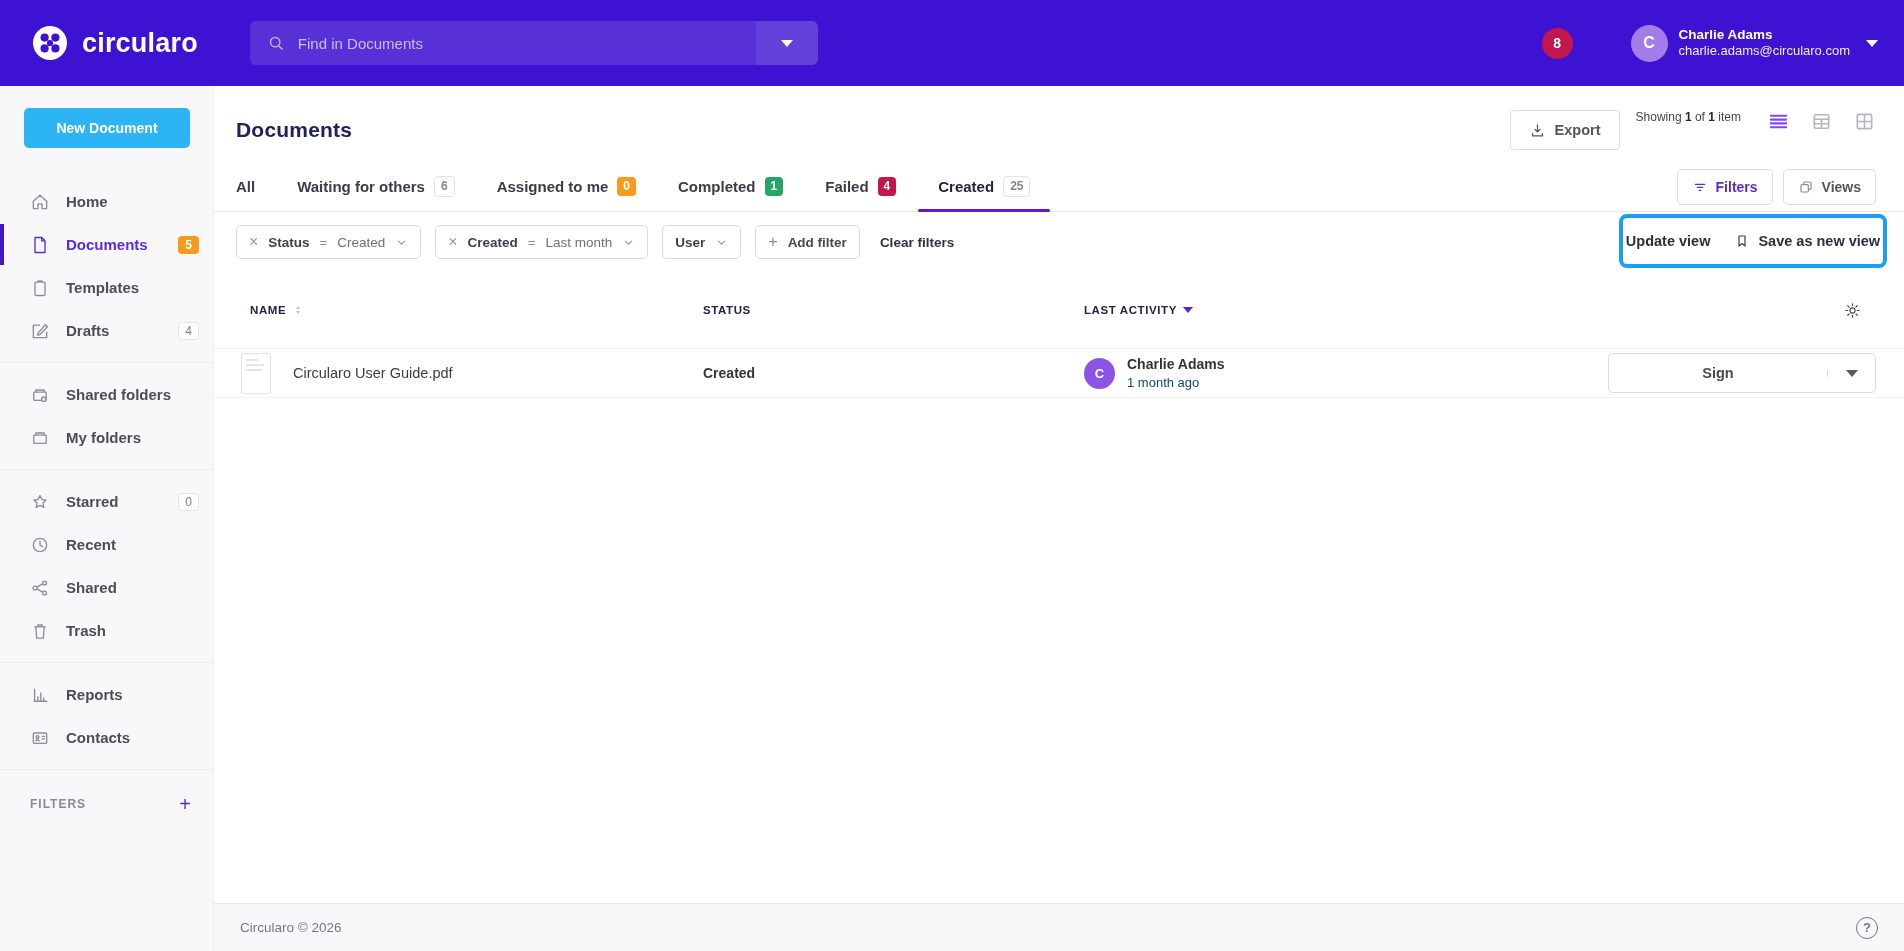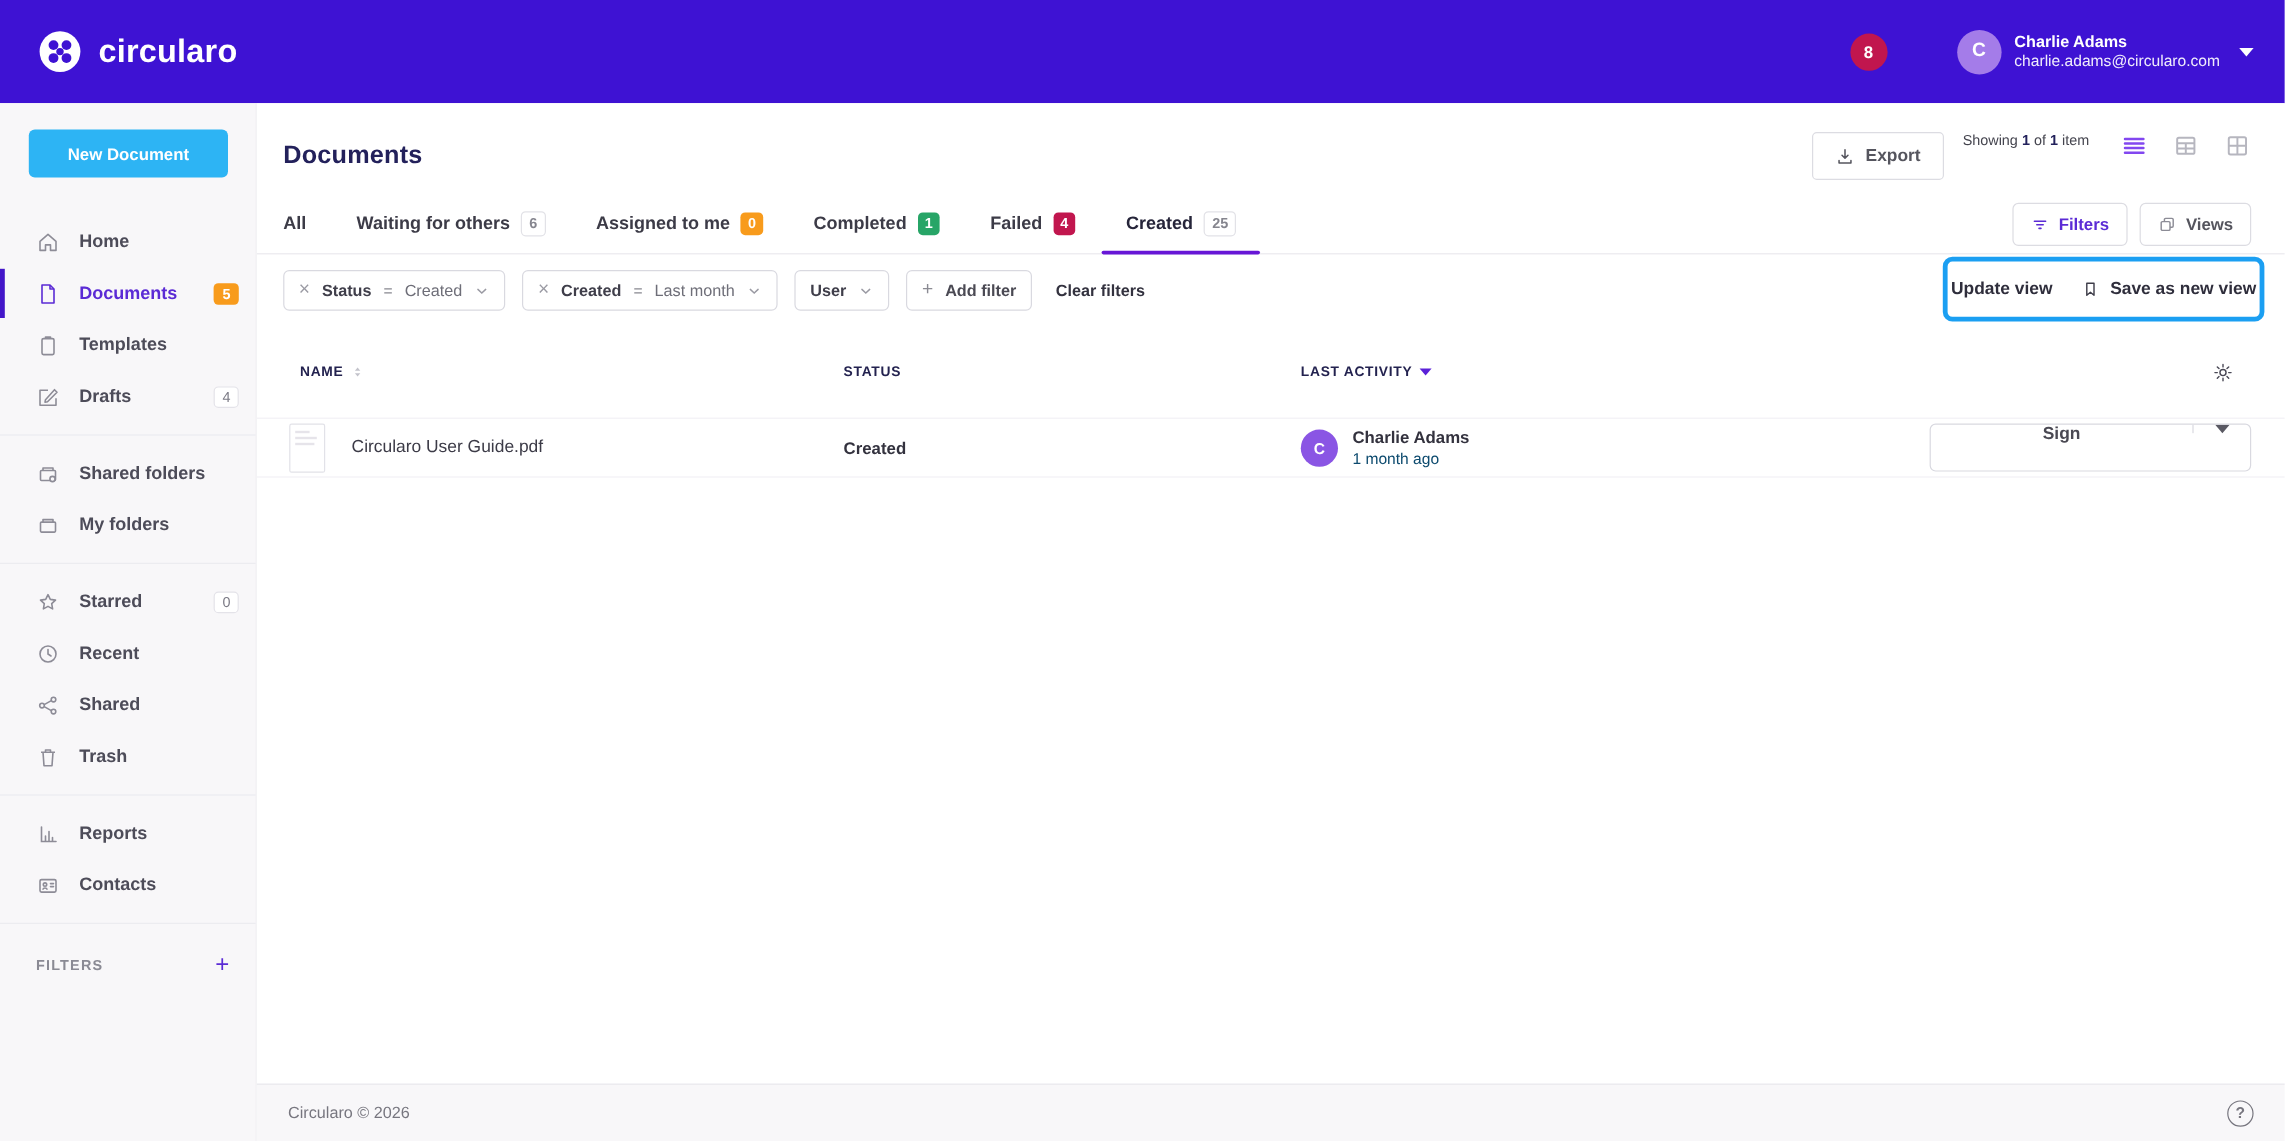--- a/index.html
+++ b/index.html
@@ -95,21 +95,21 @@
   .doc-thumb { width:30px; height:41px; background:#fff; border:1px solid #e2e2e8; border-radius:2px; padding:5px 4px; }
   .doc-thumb i { display:block; height:2px; background:#e6e4ea; margin-bottom:3px; }
   .doc-thumb i:nth-child(1){ width:60%; } .doc-thumb i:nth-child(2){ width:90%; } .doc-thumb i:nth-child(3){ width:80%; }
   .doc-name { font-size:14.5px; color:#3c3b47; }
   .cell-status { font-size:14px; font-weight:600; color:#33323e; }
   .cell-activity { display:flex; align-items:center; gap:12px; }
   .avatar-row { width:31px; height:31px; border-radius:50%; background:#8a55e4; color:#fff; font-size:13px; font-weight:700; display:flex; align-items:center; justify-content:center; flex:none; }
   .act-name { font-size:14px; font-weight:600; color:#33323e; line-height:1.35; }
   .act-time { font-size:13px; color:#0c4a6e; line-height:1.35; }
   .cell-action { display:flex; justify-content:flex-end; }
-  .sign-btn { width:100%; max-width:268px; height:40px; display:flex; align-items:flex-start; border:1px solid #d9d9e0; border-radius:5px; background:#fff; overflow:hidden; }
+  .sign-btn { width:100%; max-width:268px; height:40px; display:flex; align-items:center; border:1px solid #d9d9e0; border-radius:5px; background:#fff; overflow:hidden; }
   .sign-main { flex:1; display:flex; align-items:center; justify-content:center; font-size:14.5px; font-weight:600; color:#4a4953; cursor:pointer; }
   .sign-caret { width:48px; border-left:1px solid #d9d9e0; display:flex; align-items:center; justify-content:center; cursor:pointer; }
   .tri-down-dark { width:0; height:0; border-left:6px solid transparent; border-right:6px solid transparent; border-top:7px solid #5a5963; }
 
   
   .footer { margin-top:auto; height:48px; background:#f8f7f9; border-top:1px solid #e9e8ed; display:flex; align-items:center; justify-content:space-between; padding:0 26px; }
   .copyright { font-size:13.5px; color:#77767f; }
   .help-btn { width:22px; height:22px; border:1.5px solid #77767f; border-radius:50%; color:#77767f; font-size:13px; font-weight:600; display:flex; align-items:center; justify-content:center; cursor:pointer; }
 </style>
 </head>
@@ -127,20 +127,32 @@
               <circle cx="25.4" cy="14.6" r="4.1"></circle>
             <circle cx="14.6" cy="25.4" r="4.1"></circle>
               <circle cx="25.4" cy="25.4" r="4.1"></circle>
             <circle cx="20" cy="20" r="3.1"></circle>
           </g>
         </svg>
       </span>
       <span class="brand-name">circularo</span>
     </div>
 
+    <div class="search">
+      <span class="search-icon">
+        <svg width="20" height="20" viewBox="0 0 24 24" fill="none" stroke="#beb3f0" stroke-width="1.8" stroke-linecap="round">
+          <circle cx="11" cy="11" r="5.6"></circle>
+            <path d="M15.2 15.2 L19.5 19.5"></path>
+        </svg>
+      </span>
+      <input type="text" placeholder="Find in Documents" style="">
+      <span class="search-caret">
+        <span class="tri-down-white"></span>
+      </span>
+    </div>
 
     <div class="notif">8</div>
 
     <div class="user-area">
       <div class="avatar-top">C</div>
       <div class="user-text">
         <div class="user-name">Charlie Adams</div>
         <div class="user-email">charlie.adams@circularo.com</div>
       </div>
       <span class="user-caret tri-down-white"></span>

